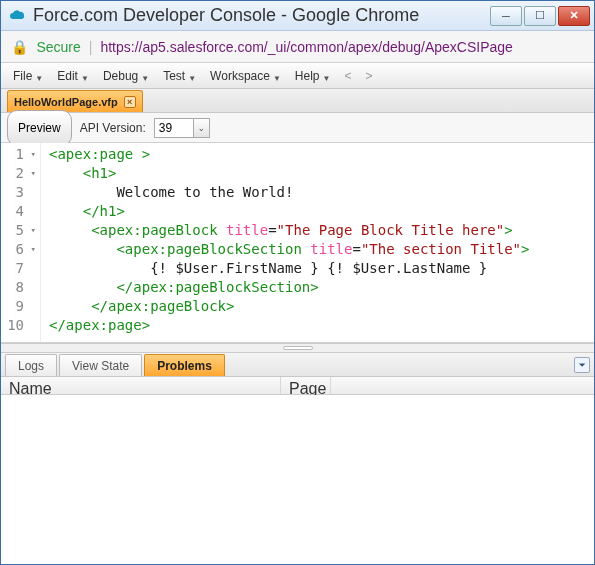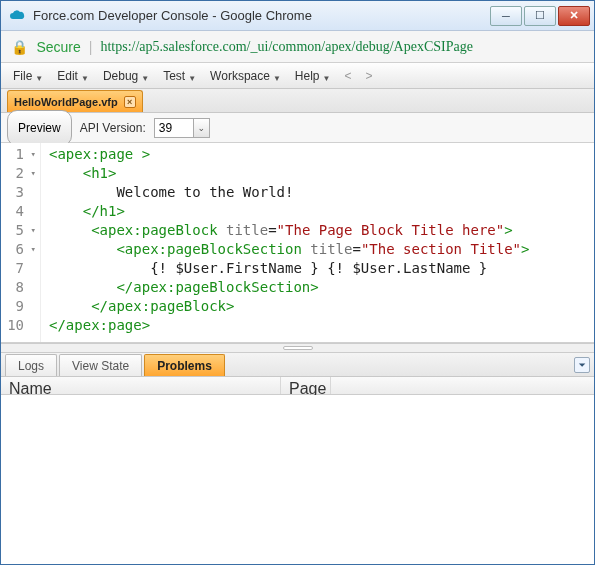--- a/index.html
+++ b/index.html
@@ -25,21 +25,21 @@
     background: linear-gradient(#eef4fb, #d7e6f7);
     border-bottom: 1px solid #b7c6da;
     display: flex;
     align-items: center;
     padding: 0 4px 0 8px;
   }
   .titlebar .cloud {
     width: 18px; height: 14px; margin-right: 6px;
     display: flex; align-items: center; justify-content: center;
   }
-  .titlebar .title { flex: 1; color: #333; font-size: 13px; }
+  .titlebar .title { flex: 1; color: #333; font-size: 18px; }
   .winbtns { display: flex; gap: 2px; }
   .winbtn {
     width: 32px; height: 20px;
     border: 1px solid #8aa;
     background: linear-gradient(#f7fbff,#d3e3f3);
     border-radius: 2px;
     display:flex;align-items:center;justify-content:center;
     font-size:11px;color:#345;
   }
   .winbtn.close { background: linear-gradient(#e98a7a,#c9402a); border-color:#a03020; color:#fff; font-weight:bold; }
@@ -49,21 +49,21 @@
     border-bottom: 1px solid #d0d0d0;
     display: flex;
     align-items: center;
     padding: 0 10px;
     gap: 8px;
     font-size: 14px;
   }
   .lock { color: #2a9d3f; font-size: 14px; }
   .secure { color: #2a9d3f; }
   .addrsep { color: #bbb; }
-  .url { color: #15803d; flex:1; overflow:hidden; white-space:nowrap; text-overflow:ellipsis;font-family:Liberation Serif, serif; }
+  .url { color: #701a75; flex:1; overflow:hidden; white-space:nowrap; text-overflow:ellipsis; }
   .menubar {
     height: 26px;
     background: linear-gradient(#fefefe,#e8e8e8);
     border-bottom: 1px solid #c8c8c8;
     display: flex;
     align-items: center;
     padding: 0 6px;
     gap: 2px;
     font-size: 12px;
     color: #333;
@@ -137,21 +137,21 @@
   .gline { display:flex; justify-content:flex-end; align-items:center; gap:4px; height:19px;}
   .fold { font-size:9px; color:#888; }
   .code {
     flex:1;
     padding: 2px 0 2px 8px;
     white-space: pre;
     line-height:19px;
     color:#222;
   }
   .tag { color: #1a8f1a; }
-  .attr { color: #737373; }
+  .attr { color: #ec4899; }
   .str { color: #a31515; }
   .splitgrip {
     height:10px;
     background:#f0f0f0;
     border-top:1px solid #ccc;
     border-bottom:1px solid #ccc;
     display:flex;align-items:center;justify-content:center;
   }
   .grip { width:30px;height:4px;border:1px solid #bbb;border-radius:2px;background:#fff; }
   .paneltabs {

